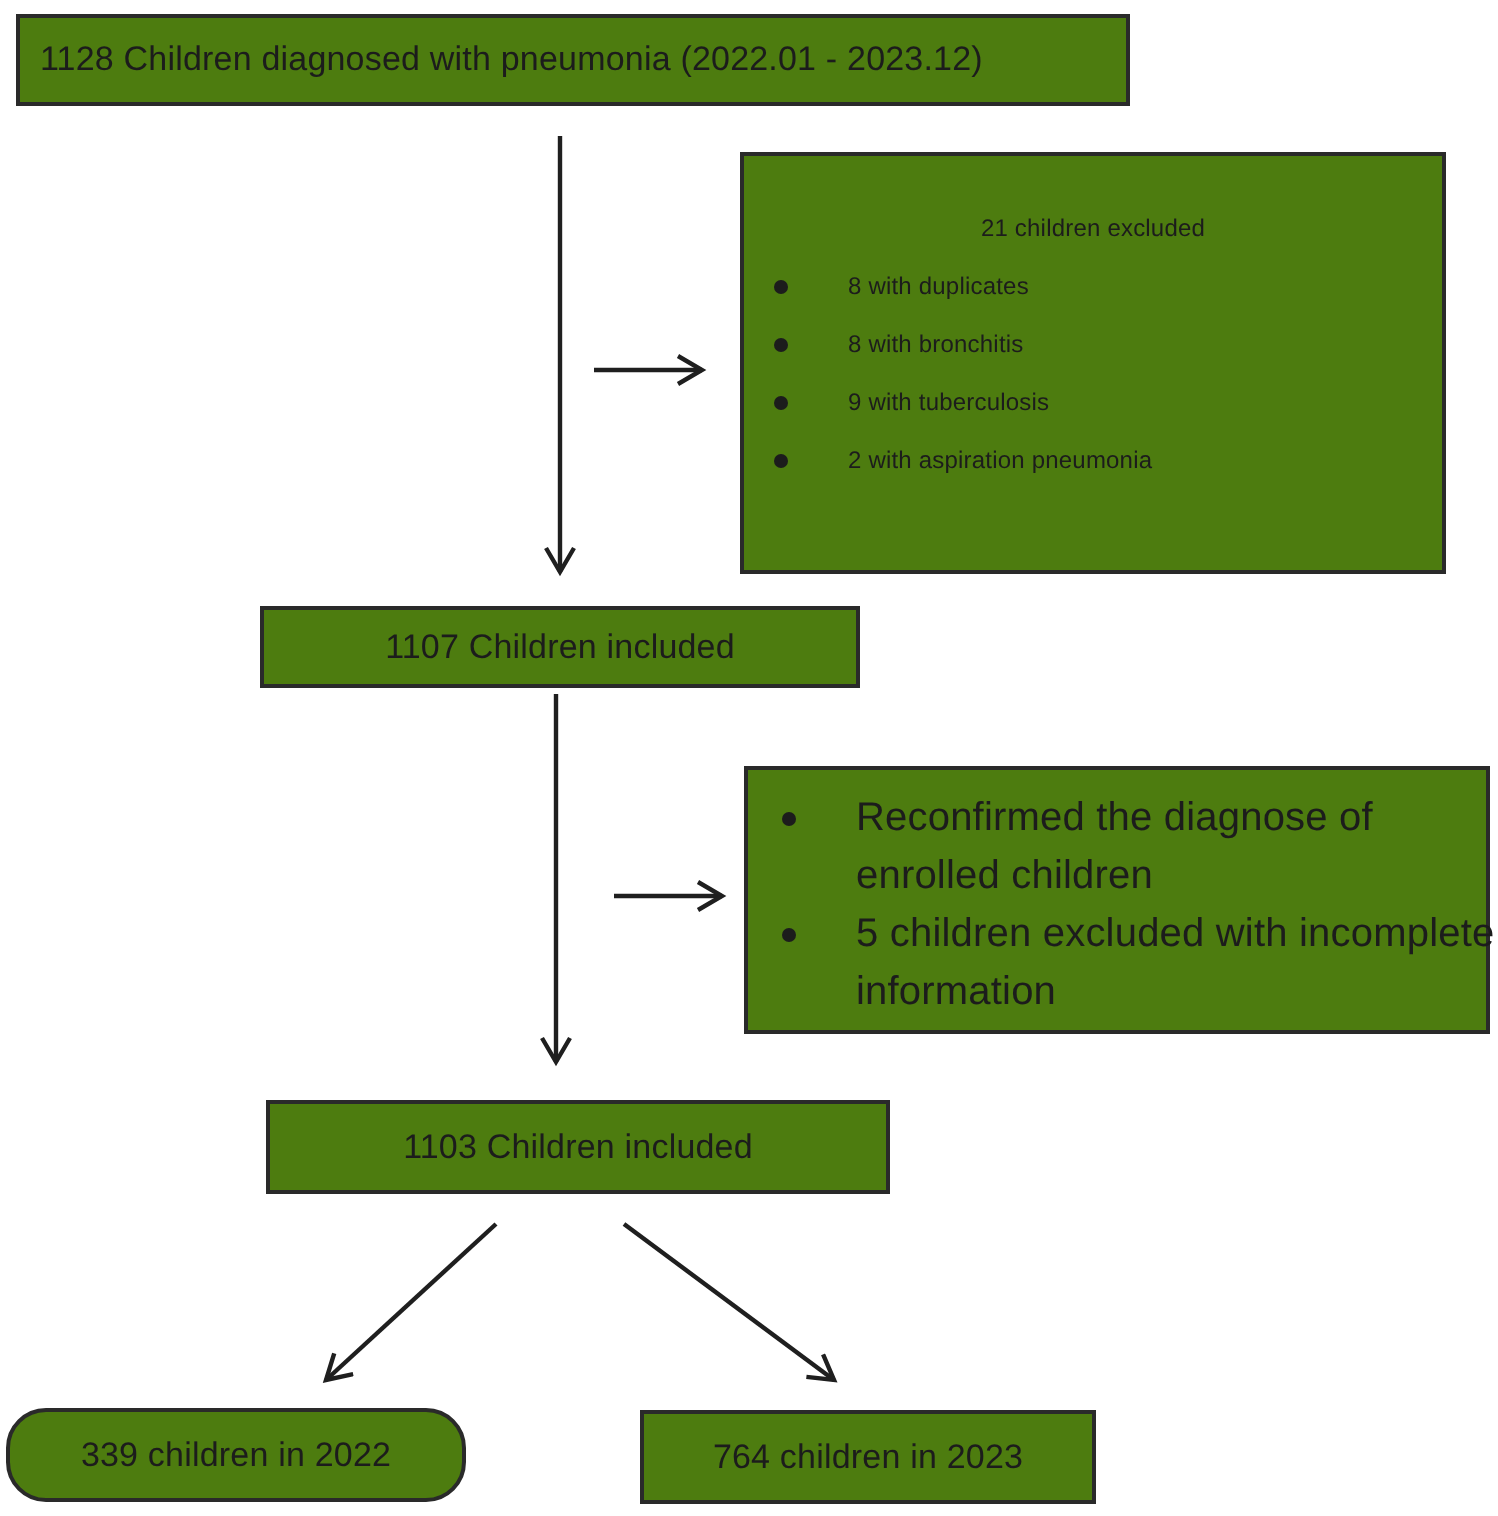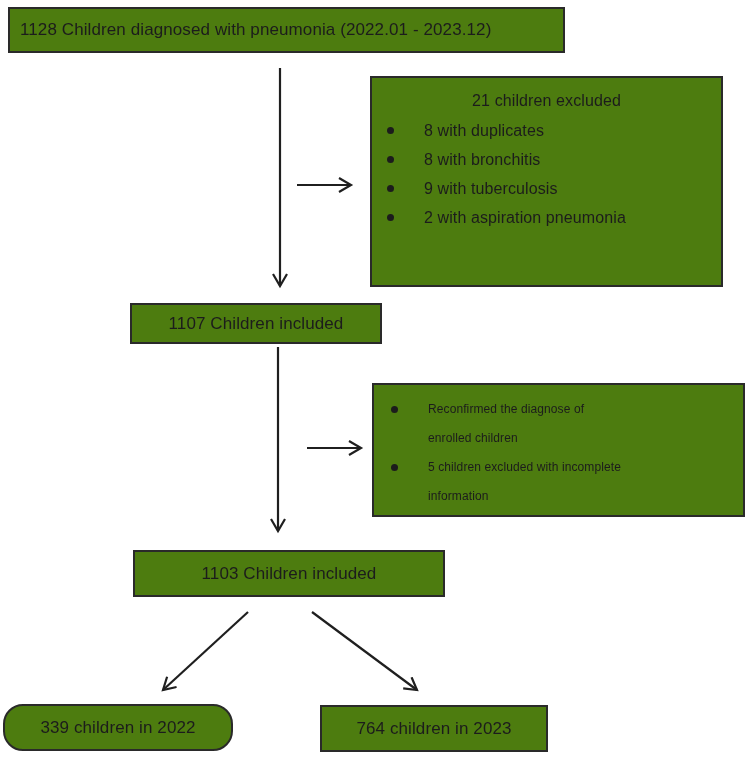--- a/index.html
+++ b/index.html
@@ -23,23 +23,23 @@
     background: #4d7c0f;
     display: flex;
     align-items: center;
     font-size: 17px;
     letter-spacing: 0.1px;
   }
   .box.center { justify-content: center; text-align: center; }
   .box.block  { display: block; }
 
   #top-box        { left: 8px;   top: 7px;   width: 557px; height: 46px; padding-left: 10px; }
-  #excluded-box   { left: 370px; top: 76px;  width: 353px; height: 211px; padding-top: 8px; font-size: 16px; }
-  #included-box-1 { left: 130px; top: 303px; width: 252px; height: 41px; }
-  #review-box     { left: 372px; top: 383px; width: 373px; height: 134px; padding-top: 10px; font-size: 12px; }
+  #excluded-box   { left: 370px; top: 76px;  width: 353px; height: 211px; padding-top: 21px; font-size: 12px; }
+  #included-box-1 { left: 130px; top: 303px; width: 300px; height: 41px; }
+  #review-box     { left: 372px; top: 383px; width: 373px; height: 134px; padding-top: 10px; font-size: 20px; }
   #included-box-2 { left: 133px; top: 550px; width: 312px; height: 47px; }
   #year-2022-box  { left: 3px;   top: 704px; width: 230px; height: 47px; border-radius: 20px; }
   #year-2023-box  { left: 320px; top: 705px; width: 228px; height: 47px; }
 
   .excl-title {
     text-align: center;
     line-height: 30px;
   }
   .bullet-row {
     display: flex;

